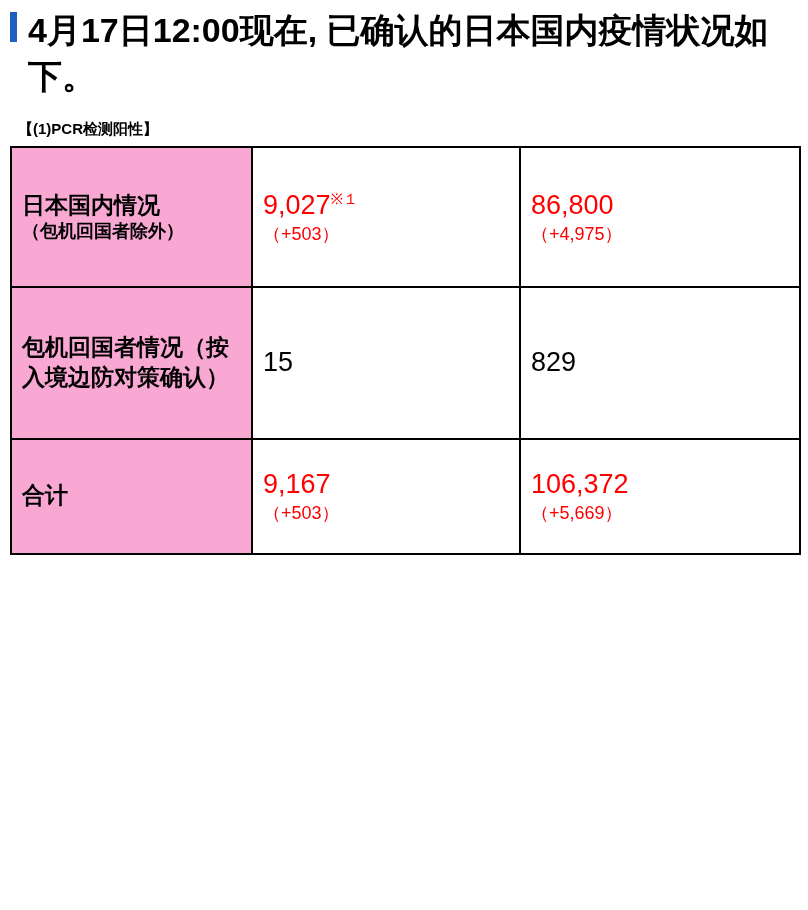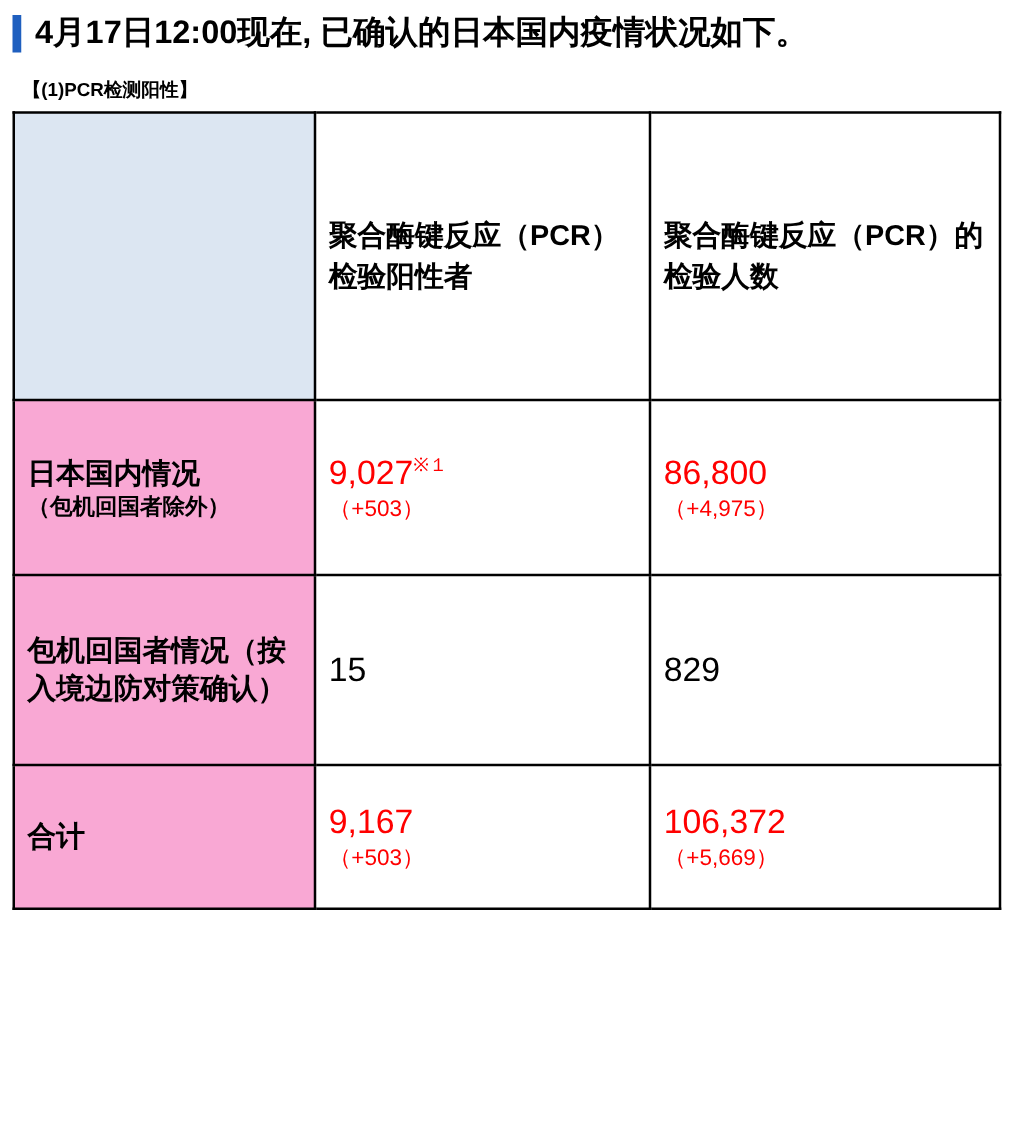--- a/index.html
+++ b/index.html
@@ -31,21 +31,21 @@
   }
   .headline-bar {
     width: 7px;
     height: 30px;
     background: #1f5fbf;
     flex: 0 0 auto;
     margin-top: 4px;
     margin-right: 11px;
   }
   .headline-text {
-    font-size: 26px;
+    font-size: 34px;
     font-weight: bold;
     line-height: 1.35;
     letter-spacing: 0px;
     color: #000;
   }
 
   
   .section-label {
     font-size: 15px;
     font-weight: bold;
@@ -132,25 +132,20 @@
 
   <div class="section-label">【(1)PCR检测阳性】</div>
 
   <table class="pcr">
     <colgroup>
       <col class="c1">
         <col class="c2">
         <col class="c3">
     </colgroup>
     <tbody>
-      <tr class="r-header">
-        <td class="hdr-blank"></td>
-        <td class="hdr-cell">聚合酶键反应（PCR）检验阳性者</td>
-        <td class="hdr-cell">聚合酶键反应（PCR）的检验人数</td>
-      </tr>
 
       <tr class="r-domestic">
         <td class="row-head">
           <span>日本国内情况</span>
           <span class="sub">（包机回国者除外）</span>
         </td>
         <td class="val red">
           <span>9,027</span><span class="note">※１</span>
           <span class="delta">（+503）</span>
         </td>

